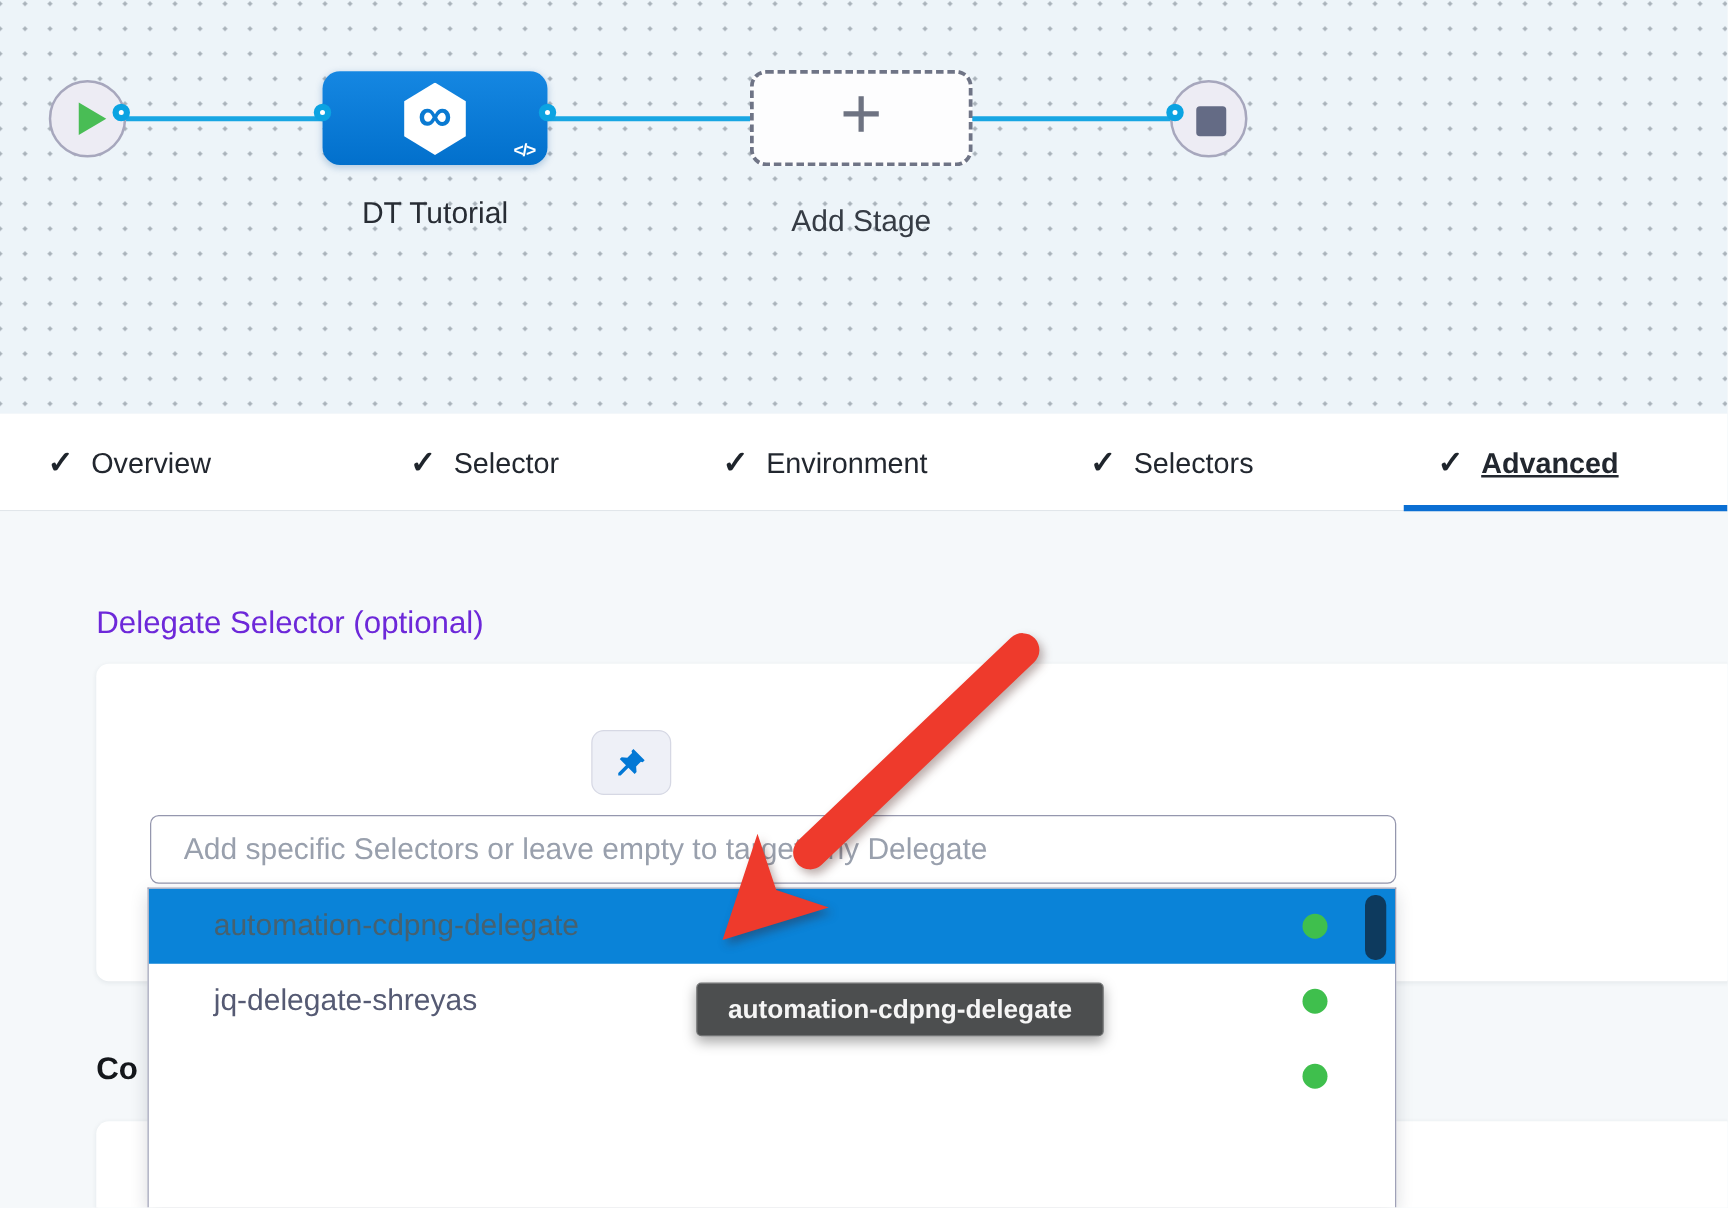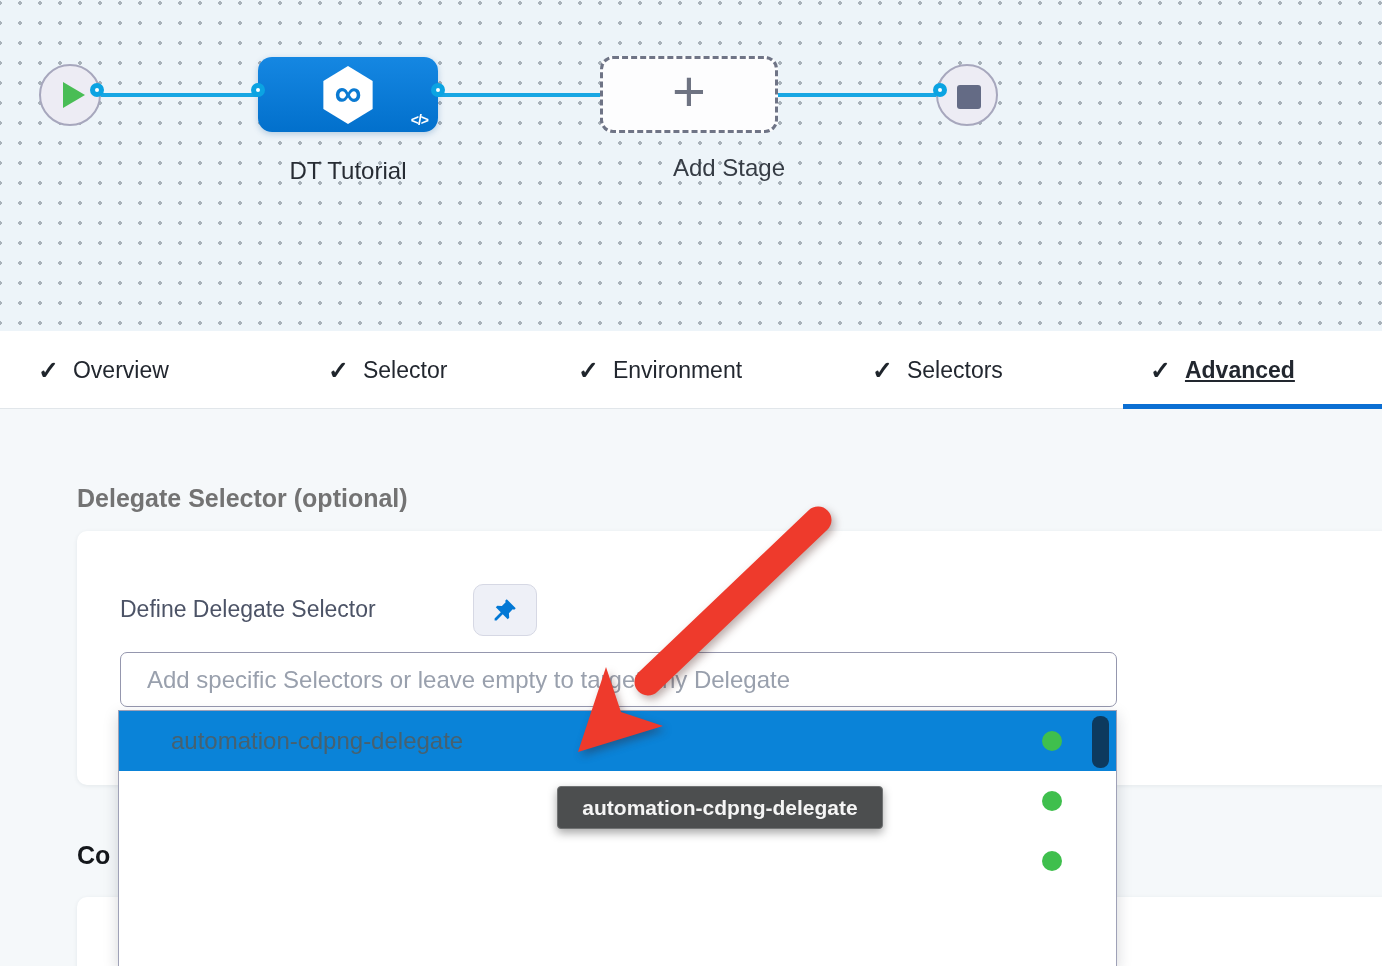--- a/index.html
+++ b/index.html
@@ -54,21 +54,21 @@
     border-bottom:1px solid #e1e6ea;
   }
   .tab { position:absolute; top:0; height:78px; display:flex; align-items:center; gap:14px; cursor:pointer; }
   .tab .check { font-size:25px; color:#1e242b; font-weight:bold; }
   .tab .tlabel { font-size:23px; color:#22272f; }
   .tab.active .tlabel { font-weight:bold;text-decoration:underline; }
   .tab-underline { position:absolute; left:1123px; top:404px; width:259px; height:5px; background:#0b6fd3; z-index:2; }
 
   
   .content-bg { position:absolute; left:0; top:409px; width:1382px; height:557px; background:#f5f8fa; }
-  .section-title { position:absolute; left:77px; top:484px; font-size:25px; font-weight:bold; color:#737373; }
+  .section-title { position:absolute; left:77px; top:484px; font-size:25px; font-weight:normal; color:#6d28d9; }
   .card { position:absolute; background:#ffffff; border-radius:10px; box-shadow:0 1px 4px rgba(30,45,60,0.08); }
   .card1 { left:77px; top:531px; width:1315px; height:254px; z-index:1; }
   .card2 { left:77px; top:897px; width:1315px; height:120px; z-index:1; }
   .partial-heading { position:absolute; left:77px; top:841px; font-size:25px; font-weight:bold; color:#14171b; z-index:2;text-align:center; }
 
   .define-label { position:absolute; left:120px; top:596px; font-size:23px; color:#4c5366; z-index:2; }
   .pin-button {
     position:absolute; left:473px; top:584px; width:64px; height:52px; background:#eef0f7;
     border:1px solid #d6d8e4; border-radius:10px; z-index:2; cursor:pointer;
     display:flex; align-items:center; justify-content:center;
@@ -127,21 +127,21 @@
       </div>
       <div class="code-glyph">&lt;/&gt;</div>
     </div>
     <div class="port" style="left:251px;"></div>
     <div class="port" style="left:431px;"></div>
     <div class="node-label" style="left:348px; top:157px;">DT Tutorial</div>
 
     <div class="add-stage-node">
       <span class="plus">+</span>
     </div>
-    <div class="node-label" style="left:689px; top:154px; color:#363c45;margin-left:40px;">Add Stage</div>
+    <div class="node-label" style="left:689px; top:164px; color:#363c45;">Add Stage</div>
 
     <div class="port" style="left:933px;"></div>
     <div class="node-circle" style="left:936px;">
       <div class="end-square"></div>
     </div>
   </div>
 
   <div class="tabbar">
     <div class="tab" style="left:38px;">
       <span class="check">✓</span>
@@ -167,36 +167,36 @@
   <div class="tab-underline"></div>
 
   <div class="content-bg"></div>
 
   <div class="section-title">Delegate Selector (optional)</div>
 
   <div class="card card1"></div>
   <div class="card card2"></div>
   <div class="partial-heading">Co</div>
 
-  <div class="define-label">Define Delegate Selector</div>
 
   <div class="pin-button">
     <svg viewBox="0 0 24 24">
       <path d="M13.6 2.1 21.9 10.4 20.5 11.8 19.1 11.4 15.6 14.9 15.9 19.1 14.5 20.5 9.9 15.9 4.2 21.6 2.4 21.6 2.4 19.8 8.1 14.1 3.5 9.5 4.9 8.1 9.1 8.4 12.6 4.9 12.2 3.5 Z"></path>
     </svg>
   </div>
 
   <input class="selector-input" type="text" placeholder="Add specific Selectors or leave empty to target any Delegate" style="">
 
   <div class="dropdown">
     <div class="opt highlighted">
       <span class="olabel">automation-cdpng-delegate</span>
       <span class="status-dot"></span>
     </div>
     <div class="opt">
+      <span class="olabel">jq-delegate-shreyas</span>
       <span class="status-dot"></span>
     </div>
     <div class="opt">
       <span class="status-dot"></span>
     </div>
   </div>
   <div class="scroll-thumb-pos"></div>
 
   <div class="tooltip">
     <span>automation-cdpng-delegate</span>

